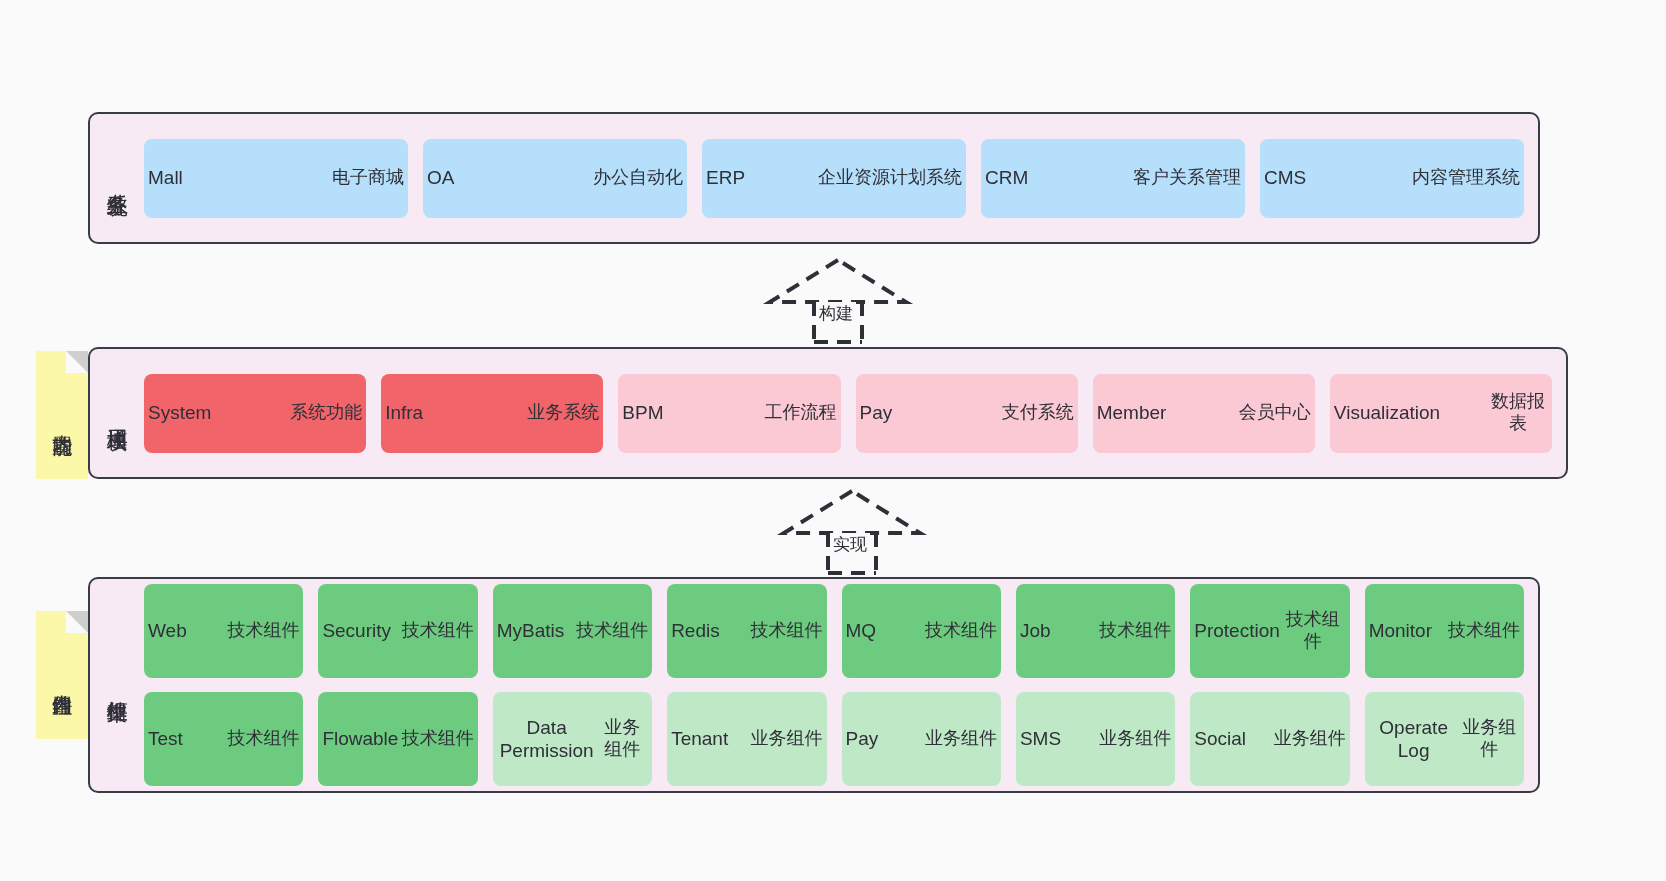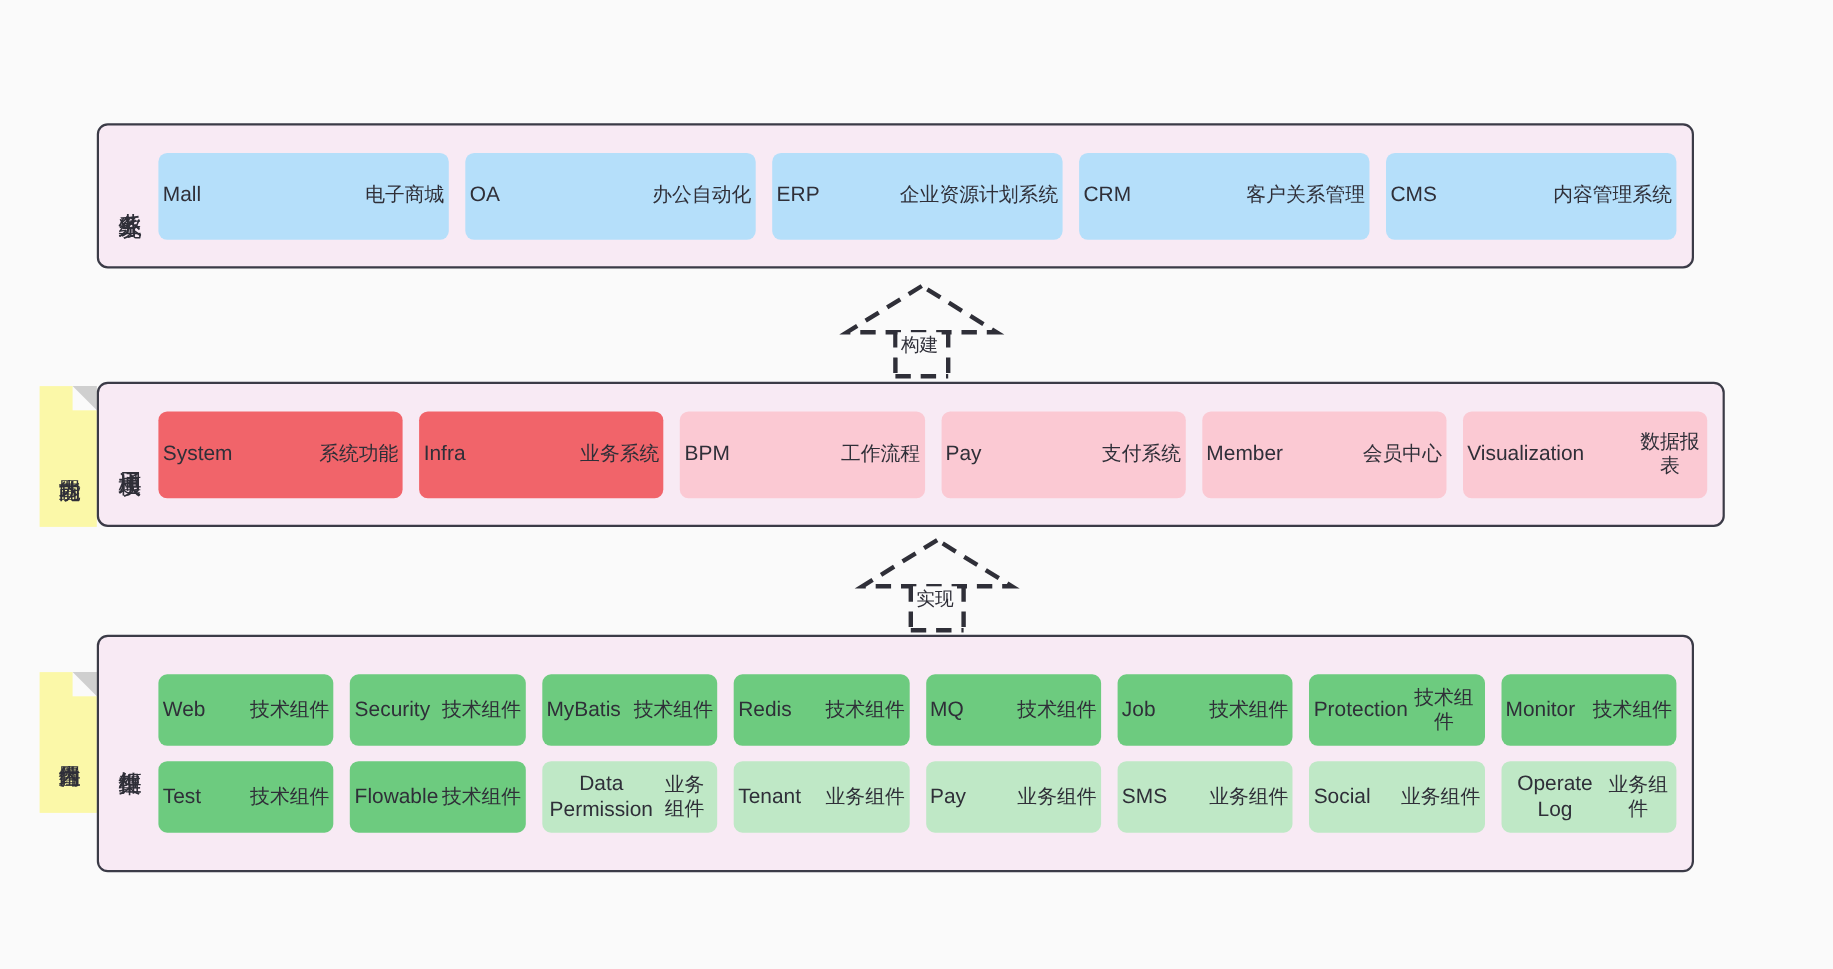--- a/index.html
+++ b/index.html
@@ -73,21 +73,21 @@
   .c-greenlight { background: #bfe8c6; }
 
   
   #layer-business { left: 88px; top: 112px; width: 1452px; height: 132px; }
   #layer-business .card { height: 79px; }
 
   #layer-modules { left: 88px; top: 347px; width: 1480px; height: 132px; }
   #layer-modules .card { height: 79px; }
 
   #layer-framework { left: 88px; top: 577px; width: 1452px; height: 216px; }
-  #layer-framework .card { height: 65px; }
+  #layer-framework .card { height: 94px; }
 
   
   .note {
     position: absolute;
     background: #fbf8a8;
     color: #2f2f38;
     font-size: 20px;
     line-height: 1.08;
     letter-spacing: 0.5px;
     display: flex;

